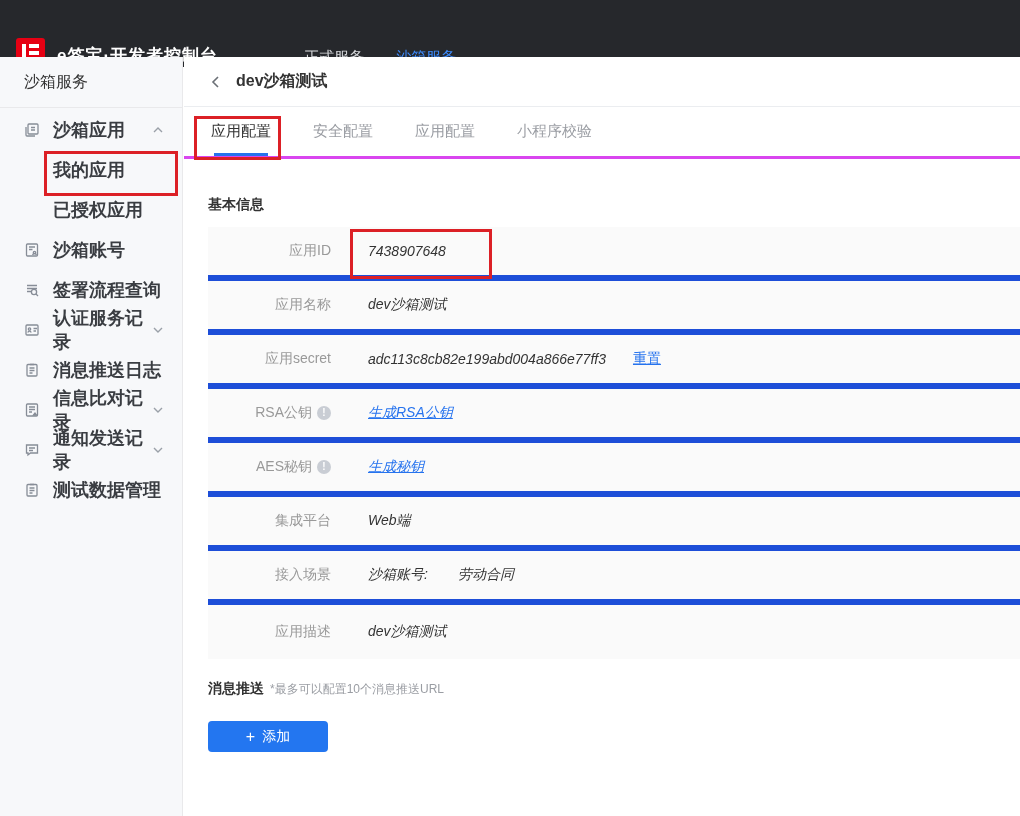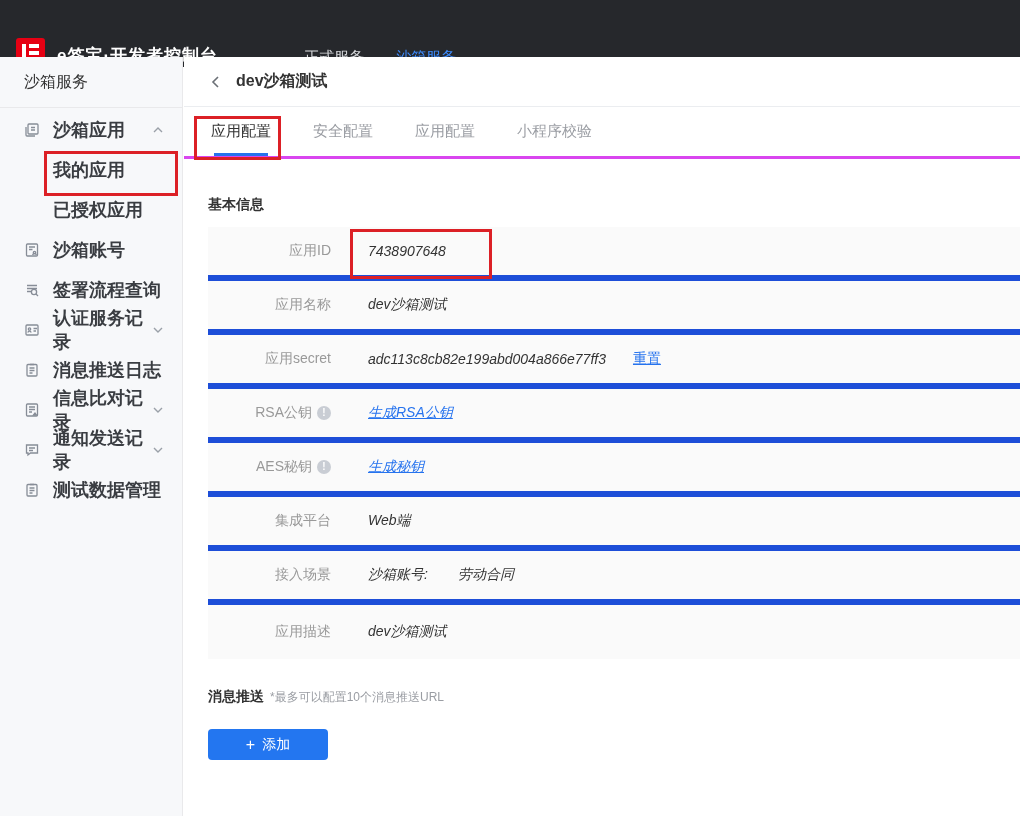--- a/index.html
+++ b/index.html
@@ -83,21 +83,21 @@
   .info-value { margin-left:37px; color:#333; display:flex; align-items:center;font-style:italic; }
   .info-icon {
     width:14px; height:14px; border-radius:50%; background:#c9cdd4; color:#fff;
     font-size:10px; line-height:14px; text-align:center; display:inline-block;
     font-weight:bold; flex:0 0 auto;
   }
   a.blue-link { color:#2673ee; text-decoration:underline; cursor:pointer; }
   .reset-link { margin-left:27px; }
   .scene-part2 { margin-left:30px; }
 
-  .push-section { margin-top:29px; display:flex; align-items:flex-end; }
+  .push-section { margin-top:21px; display:flex; align-items:flex-end; }
   .push-title { font-size:14px; font-weight:bold; color:#333; }
   .push-note { font-size:12px; color:#9a9da3; margin-left:6px; }
 
   .add-btn {
     margin-top:23px; width:120px; height:31px; background:#2376f0; color:#fff;
     border:none; border-radius:4px; font-size:14px; cursor:pointer;
     display:flex; align-items:center; justify-content:center; gap:7px;
     font-family:inherit;
   }
   .add-btn .plus { font-size:16px; font-weight:normal; line-height:1; }

